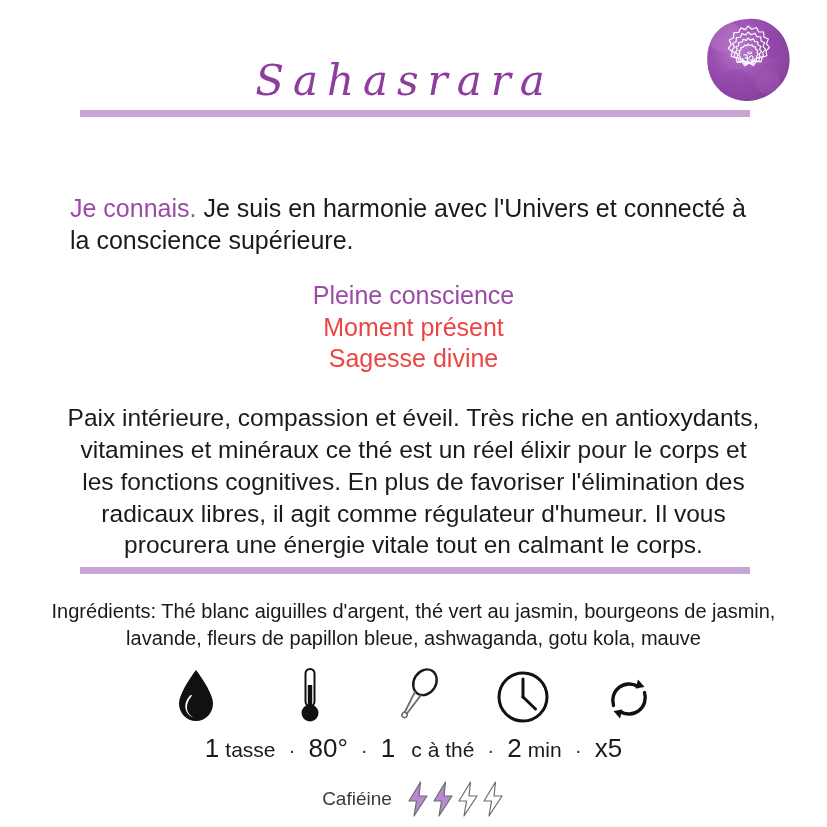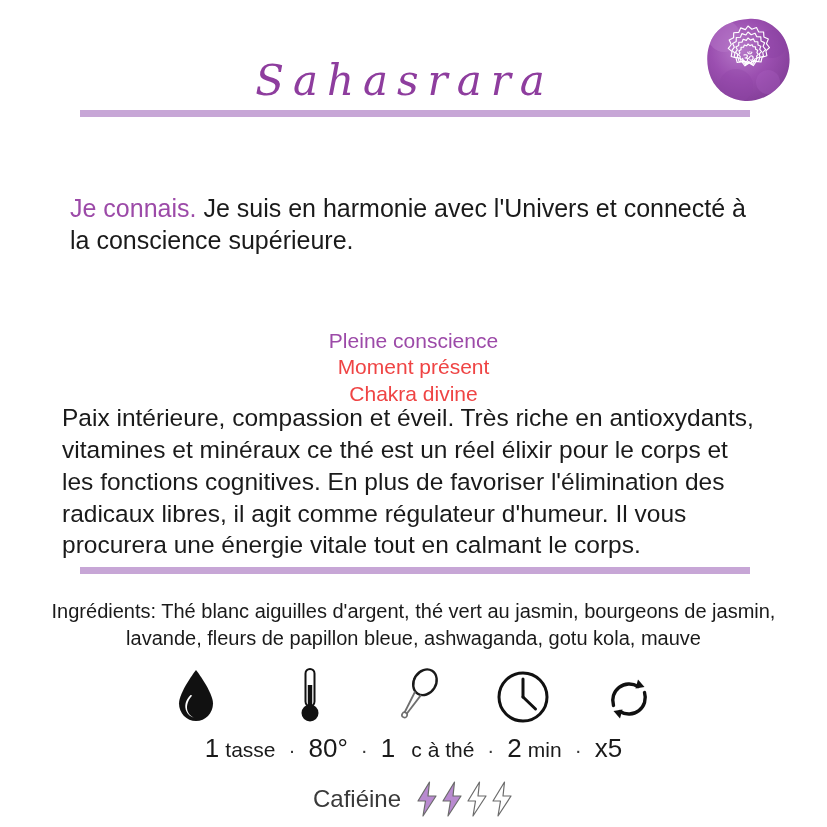--- a/index.html
+++ b/index.html
@@ -85,33 +85,33 @@
   }
   .affirmation .accent { color: #9c4aa8; }
 
   
   .keywords {
     position: absolute;
     top: 280px;
     left: 0;
     width: 827px;
     text-align: center;
-    font-size: 21px;
+    font-size: 25px;
     line-height: 1.26;
-    margin-top: 48px;
   }
   .keywords .kw-accent { color: #9c4aa8; }
   .keywords .kw { color: #ef4444; }
 
   
   .description {
     position: absolute;
     top: 402px;
     left: 62px;
     width: 703px;
+    text-align: center;
     font-size: 24.5px;
     line-height: 1.3;
     color: #1a1a1a;
   }
 
   
   .ingredients {
     position: absolute;
     top: 598px;
     left: 30px;
@@ -178,21 +178,21 @@
   .caffeine-row {
     position: absolute;
     top: 780px;
     left: 0;
     width: 827px;
     display: flex;
     align-items: center;
     justify-content: center;
   }
   .caffeine-label {
-    font-size: 24px;
+    font-size: 19px;
     color: #3a3a3a;
     margin-right: 14px;
   }
   .bolts { display: flex; align-items: center; gap: 1px; }
   .bolts svg { display: block; }
 </style>
 </head>
 <body>
 
 <div class="page">
@@ -250,21 +250,21 @@
   <div class="rule rule-top"></div>
 
 
   <div class="affirmation">
     <span class="accent">Je connais.</span><span> Je suis en harmonie avec l'Univers et connecté à la conscience supérieure.</span>
   </div>
 
   <div class="keywords">
     <div class="kw-accent">Pleine conscience</div>
     <div class="kw">Moment présent</div>
-    <div class="kw">Chakra divine</div>
+    <div class="kw">Sagesse divine</div>
   </div>
 
   <div class="description">Paix intérieure, compassion et éveil. Très riche en antioxydants, vitamines et minéraux ce thé est un réel élixir pour le corps et les fonctions cognitives. En plus de favoriser l'élimination des radicaux libres, il agit comme régulateur d'humeur. Il vous procurera une énergie vitale tout en calmant le corps.</div>
 
   <div class="rule rule-bottom"></div>
 
   <div class="ingredients">Ingrédients: Thé blanc aiguilles d'argent, thé vert au jasmin, bourgeons de jasmin, lavande, fleurs de papillon bleue, ashwaganda, gotu kola, mauve</div>
 
   <div class="brew-icons">
 

